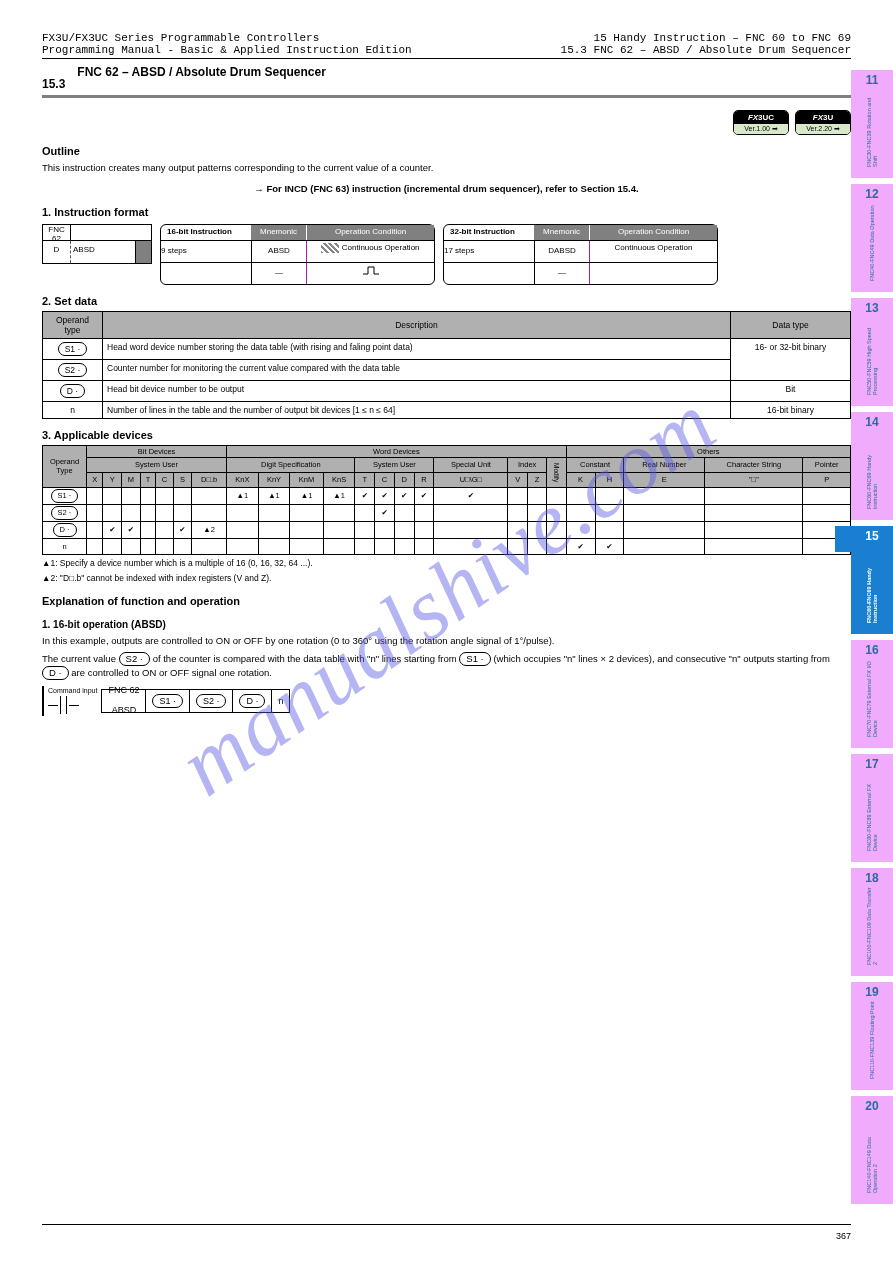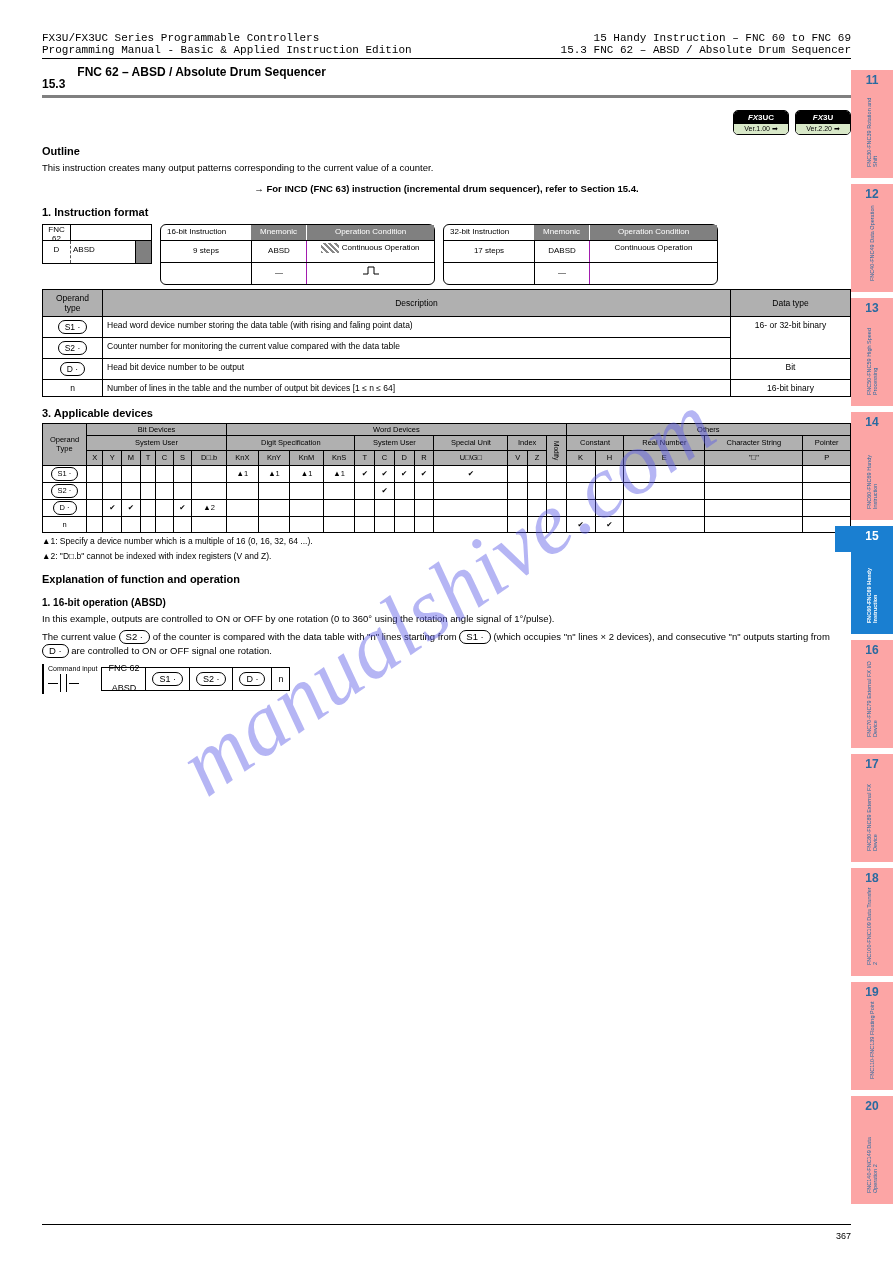--- a/index.html
+++ b/index.html
@@ -44,25 +44,25 @@
   .inst-left-top { display:flex; height:16px; border-bottom:1px solid #000; font-size:8px; }
   .inst-left-top > div:first-child { width:28px; border-right:1px solid #000; text-align:center; }
   .inst-left-top > div:last-child { flex:1; padding-left:3px; }
   .inst-left-bot { display:flex; height:22px; font-size:8px; }
   .inst-left-bot > div:nth-child(1){ width:28px; border-right:1px dashed #555; text-align:center; padding-top:4px;}
   .inst-left-bot > div:nth-child(2){ flex:1; padding:4px 2px; }
   .inst-left-bot > div:nth-child(3){ width:16px; border-left:1px solid #000; background:#808080; }
 
   .inst-box { border:1px solid #000; border-radius:6px; width:275px; font-size:8px; }
   .inst-box-hdr { display:flex; height:15px; }
-  .inst-box-hdr > div:nth-child(1){ width:90px; padding-left:6px; padding-top:2px;}
+  .inst-box-hdr > div:nth-child(1){ width:90px; padding-left:6px; padding-top:2px;font-weight:bold;}
   .inst-box-hdr > div:nth-child(2){ width:55px; background:#808080; color:#fff; text-align:center; padding-top:2px;}
   .inst-box-hdr > div:nth-child(3){ flex:1; background:#808080; color:#fff; text-align:center; padding-top:2px; border-left:1px solid #fff;}
   .inst-box-row { display:flex; height:22px; border-top:1px solid #000; }
-  .inst-box-row > div:nth-child(1){ width:90px; text-align:center; padding-top:5px;}
+  .inst-box-row > div:nth-child(1){ width:90px; padding-top:5px;}
   .inst-box-row > div:nth-child(2){ width:55px; text-align:center; border-left:1px solid #000; padding-top:5px;}
   .inst-box-row > div:nth-child(3){ flex:1; text-align:center; border-left:1px solid #a21caf; padding-top:2px;}
   .hatch { display:inline-block; width:18px; height:10px; background:repeating-linear-gradient(45deg,#888,#888 2px,#fff 2px,#fff 4px); vertical-align:middle;}
   .pulse-svg { display:inline-block; }
 
   
   .tbl { width:100%; border-collapse:collapse; font-size:8.5px; margin-top:4px; }
   .tbl th, .tbl td { border:1px solid #000; padding:3px 4px; }
   .tbl thead th { background:#b0b0b0; text-align:center; font-weight:normal; }
   .tbl tbody td { vertical-align:top; }
@@ -82,21 +82,21 @@
   
   .ladder { display:flex; align-items:center; margin-top:6px; font-size:9px; }
   .rail { width:2px; height:30px; background:#000; margin-right:4px; }
   .contact { width:7px; height:18px; border-left:1px solid #000; border-right:1px solid #000; margin:0 2px; }
   .fnc-box { display:flex; border:1px solid #000; height:24px; align-items:center; }
   .fnc-box > div { padding:0 6px; border-right:1px solid #000; height:100%; display:flex; align-items:center; justify-content:center; }
   .fnc-box > div:last-child { border-right:none; }
 
   
   .tabs { position:absolute; right:0; top:70px; width:42px; }
-  .tab { background:#fca5a5; width:42px; height:108px; margin-bottom:6px; position:relative; font-size:7px; color:#2a6aa0; padding:4px 2px 2px 2px; line-height:1.1; }
+  .tab { background:#f0abfc; width:42px; height:108px; margin-bottom:6px; position:relative; font-size:7px; color:#2a6aa0; padding:4px 2px 2px 2px; line-height:1.1; }
   .tab.current { background:#1a7fd1; color:#fff; font-weight:bold;}
   .tab.current::after { content:""; position:absolute; left:-16px; top:0; width:16px; height:26px; background:#1a7fd1; }
   .tab .num { font-weight:bold; font-size:12px; display:block; text-align:center; }
   .tab .txt { writing-mode:vertical-rl; transform:rotate(180deg); height:80px; font-size:5.5px; overflow:hidden; margin:0 auto; }
 
   
   .wm {
     position:absolute;
     left:50%; top:47%;
     transform:translate(-50%,-50%) rotate(-35deg);
@@ -202,20 +202,21 @@
         <div><span>Continuous Operation</span></div>
       </div>
       <div class="inst-box-row">
         <div></div>
         <div>—</div>
         <div></div>
       </div>
     </div>
   </div>
 
+  <div class="h3">2. Set data</div>
   <table class="tbl">
     <thead>
       <tr>
         <th style="width:60px">Operand type</th>
         <th>Description</th>
         <th style="width:120px">Data type</th>
       </tr>
     </thead>
     <tbody>
       <tr>

